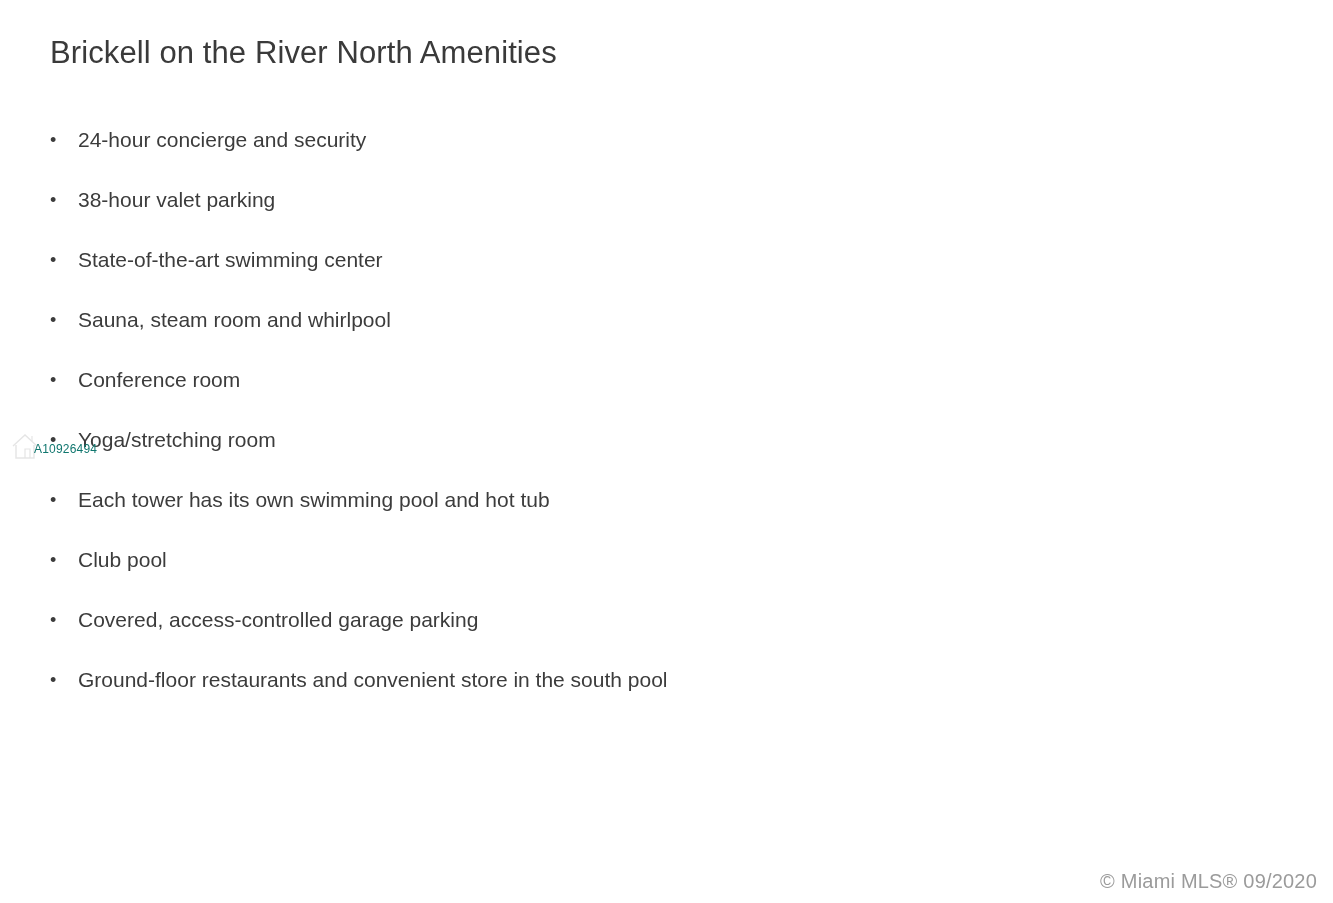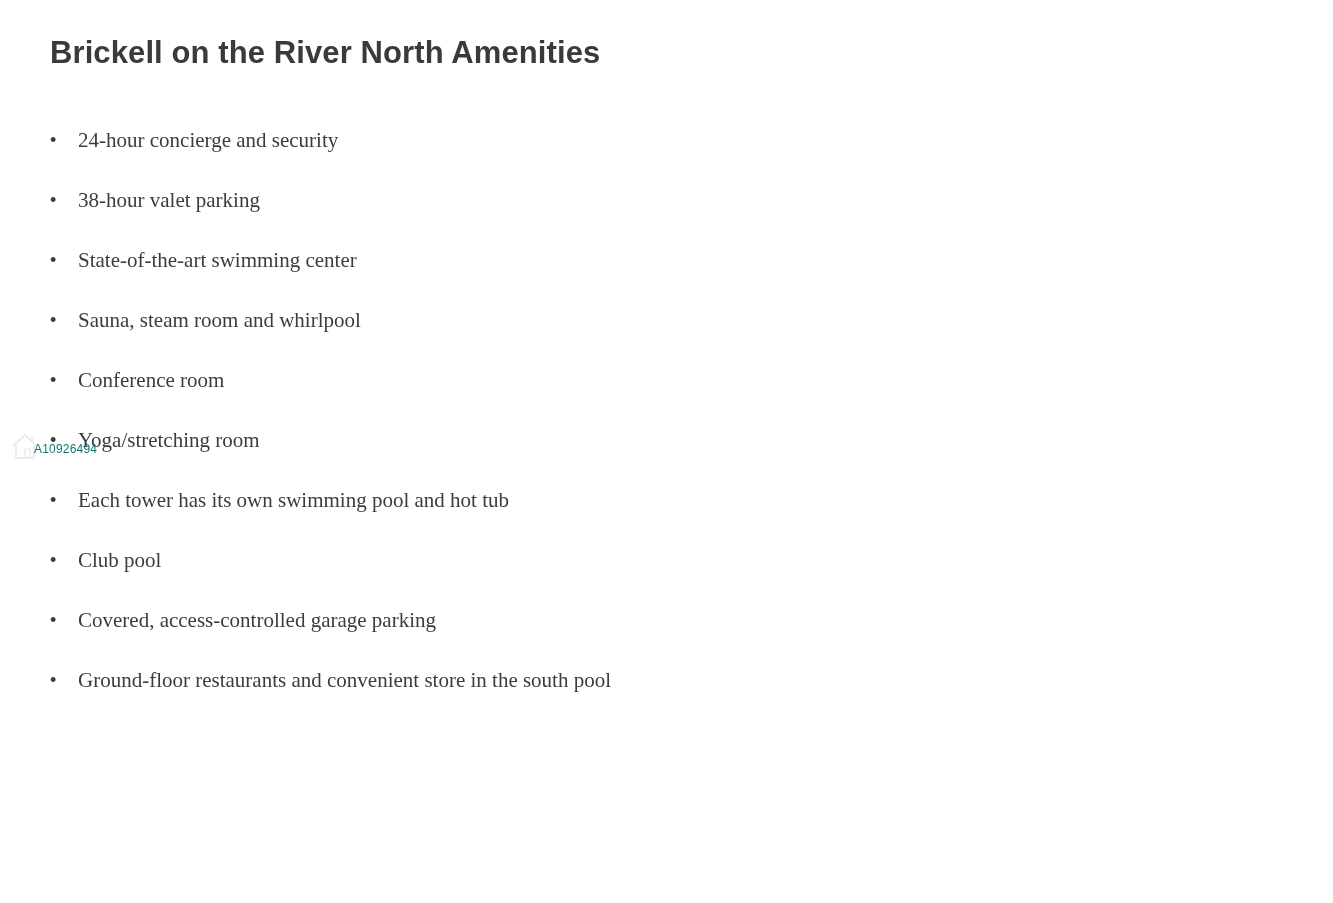--- a/index.html
+++ b/index.html
@@ -20,21 +20,21 @@
     position: relative;
     width: 1333px;
     height: 903px;
   }
 
   .title {
     position: absolute;
     left: 50px;
     top: 14px;
     font-size: 31px;
-    font-weight: 700;
+    font-weight: 400;
     color: #3a3a3a;
     letter-spacing: 0.1px;
     white-space: nowrap;
   }
 
   .amenities {
     position: absolute;
     left: 50px;
     top: 120px;
     width: 620px;
@@ -62,21 +62,20 @@
     font-size: 18px;
     line-height: 40px;
     color: #3c3c3c;
   }
 
   .amenity .text {
     display: block;
     margin-left: -28px;
     padding-left: 28px;
     text-indent: 0;
-    font-family: Liberation Serif, serif;
   }
 
   
   .amenity.wrap .text {
     margin-left: -28px;
     padding-left: 28px;
   }
 
   .mls-id {
     position: absolute;
@@ -160,14 +159,15 @@
     <svg viewBox="0 0 30 34" width="30" height="34" aria-hidden="true">
       <path d="M3 16 L15 5 L27 16" fill="none" stroke="#b5b5b5" stroke-width="1.4"></path>
       <path d="M6 15 L6 28 L24 28 L24 15" fill="none" stroke="#b5b5b5" stroke-width="1.4"></path>
       <path d="M15 28 L15 19 L20 19 L20 28" fill="none" stroke="#b5b5b5" stroke-width="1.2"></path>
       <path d="M22 6 L22 11" fill="none" stroke="#b5b5b5" stroke-width="1.2"></path>
     </svg>
   </div>
 
   <div class="mls-id">A10926494</div>
 
+  <div class="footer-credit">© Miami MLS® 09/2020</div>
 
 </div>
 
 </body></html>

